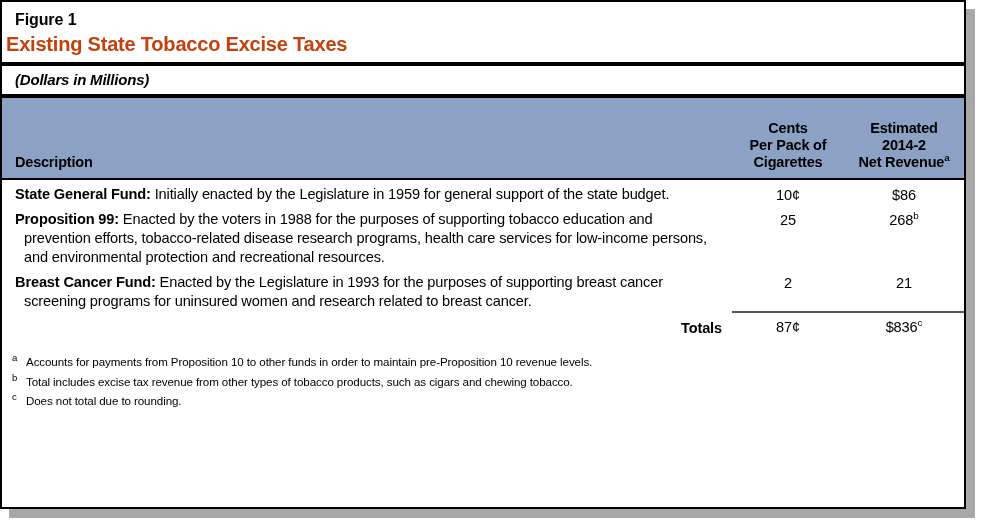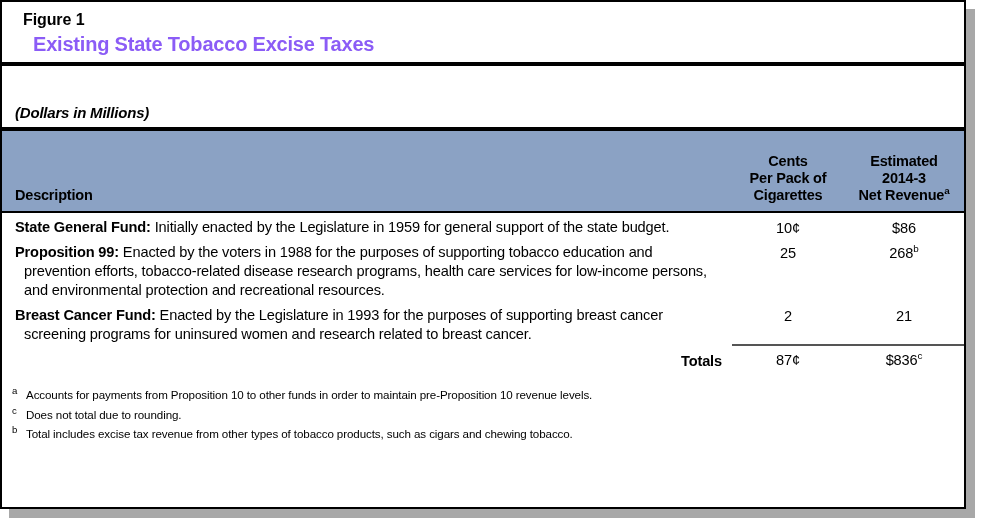--- a/index.html
+++ b/index.html
@@ -28,47 +28,45 @@
     box-shadow: 9px 9px 0 0 #a8a8a8;
   }
 
   
   .fig-label {
     font-size: 16px;
     font-weight: bold;
     color: #000;
     padding: 9px 16px 3px 13px;
     letter-spacing: -0.1px;
-    margin-left: 8px;
   }
   .fig-title {
     font-size: 20px;
     font-weight: bold;
-    color: #8b5cf6;
-    padding: 1px 0 6px 31px;
+    color: #c2410c;
+    padding: 1px 0 6px 4px;
     letter-spacing: -0.2px;
   }
   .rule-thick {
     height: 4px;
     background: #000000;
     margin: 0;
   }
   .rule-thin {
     height: 2px;
     background: #000000;
     margin: 0;
   }
   .fig-subtitle {
     font-size: 15px;
     font-style: italic;
     font-weight: bold;
     color: #000;
     padding: 5px 9px 6px 13px;
     letter-spacing: -0.2px;
-    margin-top: 33px;
   }
 
   
   table.tbl {
     width: 100%;
     border-collapse: collapse;
     table-layout: fixed;
   }
   col.c-desc { width: 730px; }
   col.c-cents { width: 112px; }
@@ -189,21 +187,21 @@
     <thead>
       <tr class="head-row">
         <th class="h-desc">Description</th>
         <th class="h-num">
           <span class="hl">Cents</span>
           <span class="hl">Per Pack of</span>
           <span class="hl">Cigarettes</span>
         </th>
         <th class="h-num">
           <span class="hl">Estimated</span>
-          <span class="hl">2014-3</span>
+          <span class="hl">2014-2</span>
           <span class="hl"><span>Net Revenue</span><sup>a</sup></span>
         </th>
       </tr>
     </thead>
     <tbody>
 
       <tr>
         <td class="desc"><span class="lead">State General Fund:</span><span> Initially enacted by the Legislature in 1959 for general support of the state budget.</span></td>
         <td class="num">10¢</td>
         <td class="num"><span>$86</span><sup></sup></td>
@@ -226,17 +224,17 @@
         <td class="desc spacer-rule">Totals</td>
         <td class="num">87¢</td>
         <td class="num"><span>$836</span><sup>c</sup></td>
       </tr>
 
     </tbody>
   </table>
 
   <div class="notes">
     <span class="note"><span class="mk">a</span><span>Accounts for payments from Proposition 10 to other funds in order to maintain pre-Proposition 10 revenue levels.</span></span>
+    <span class="note"><span class="mk">b</span><span>Total includes excise tax revenue from other types of tobacco products, such as cigars and chewing tobacco.</span></span>
     <span class="note"><span class="mk">c</span><span>Does not total due to rounding.</span></span>
-    <span class="note"><span class="mk">b</span><span>Total includes excise tax revenue from other types of tobacco products, such as cigars and chewing tobacco.</span></span>
   </div>
 
 </div>
 
 </body></html>

